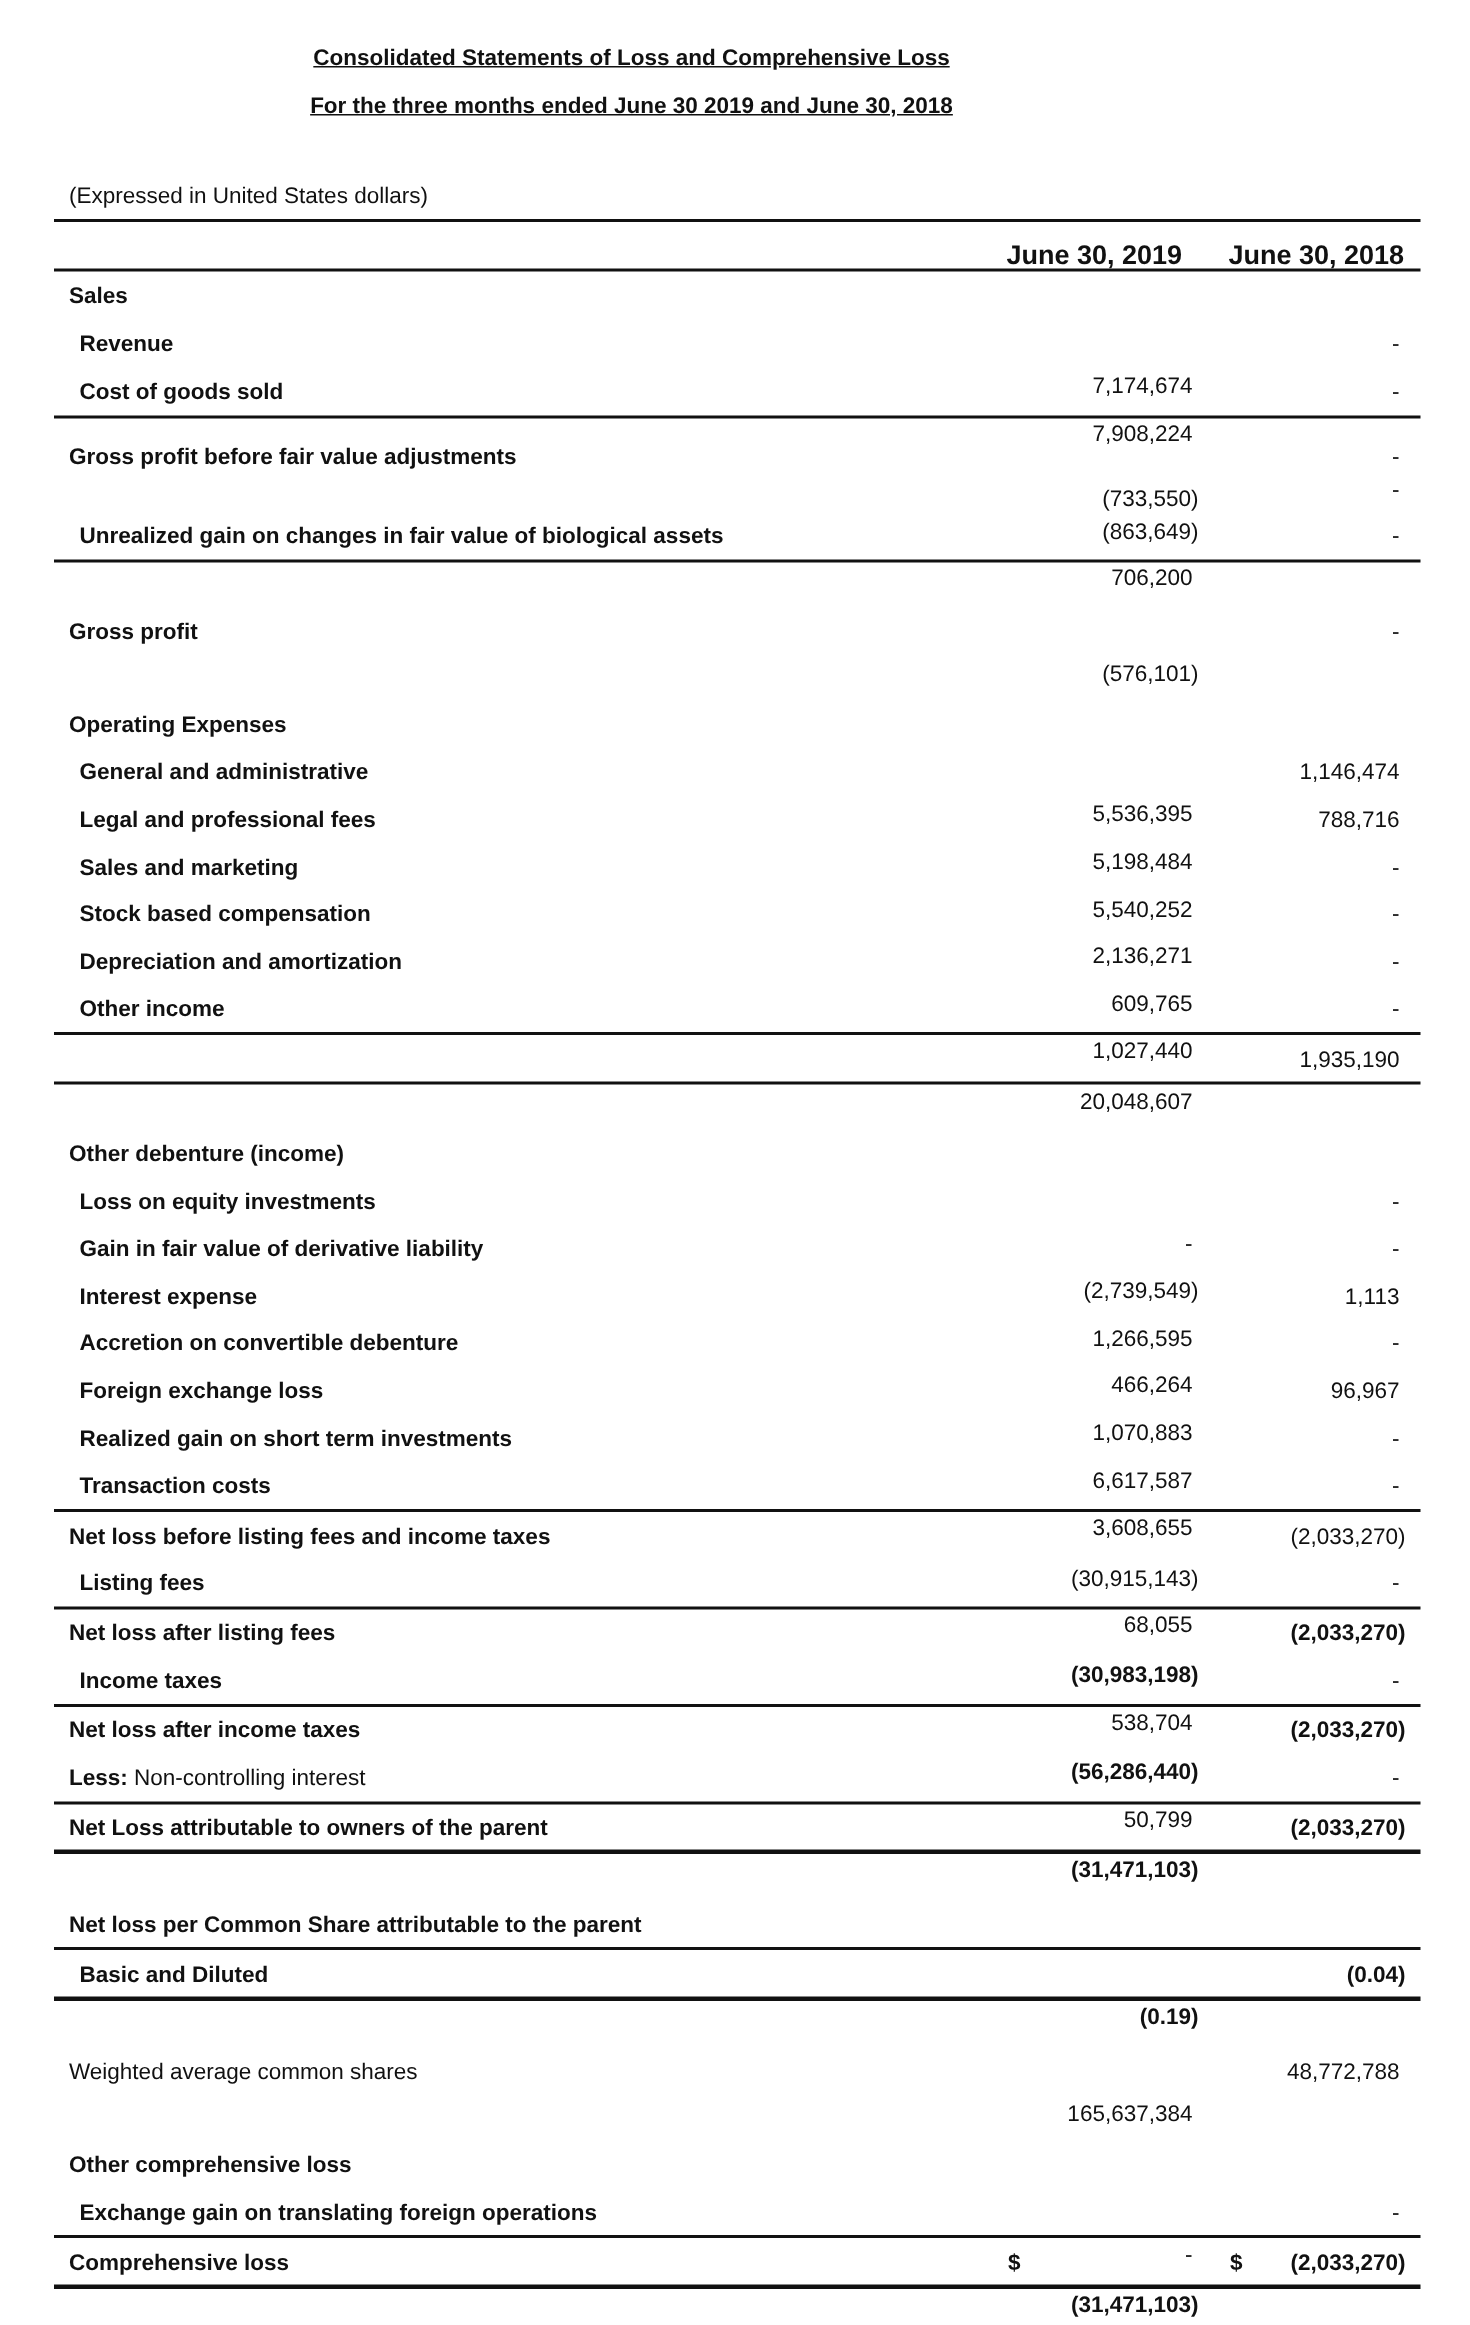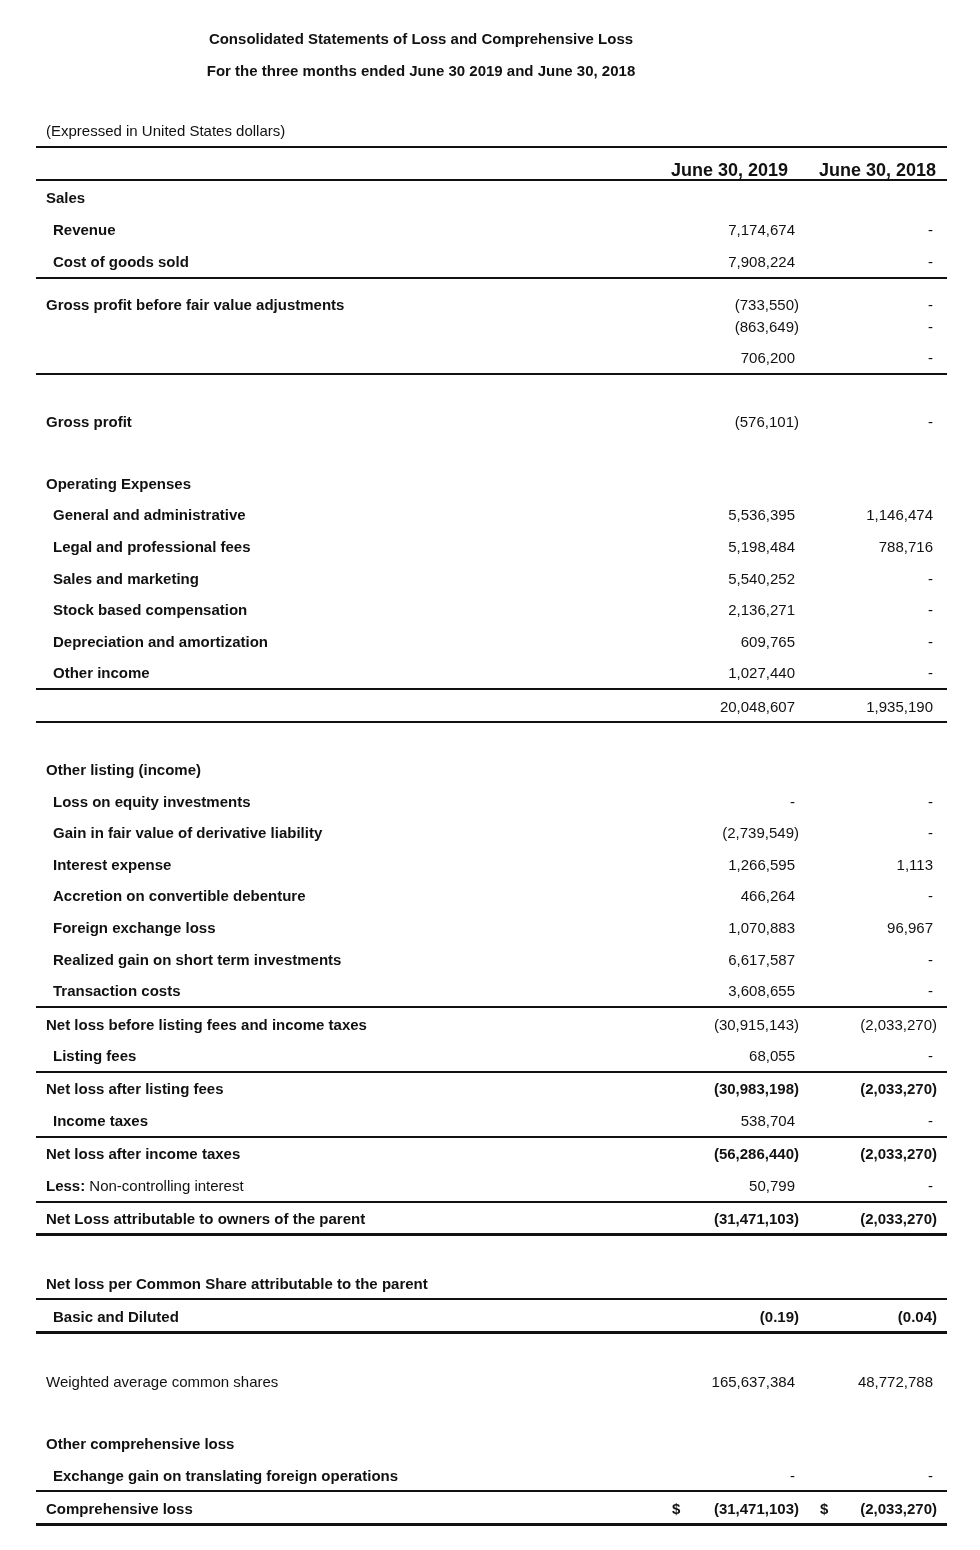--- a/index.html
+++ b/index.html
@@ -1,25 +1,25 @@
 <!DOCTYPE html>
 <html><head>
 <meta charset="utf-8">
 <style>
   html, body { margin: 0; padding: 0; background: #ffffff; }
   body { width: 980px; height: 1550px; position: relative; font-family: "Liberation Sans", sans-serif; color: #111; }
-  .title { position: absolute; left: 0; width: 842px; text-align: center; font-weight: bold; font-size: 15px; }
+  .title { position: absolute; left: 0; width: 842px; text-align: center; font-weight: bold; font-size: 15px; text-decoration: underline; }
   .units { position: absolute; left: 46px; top: 122px; font-size: 15px; }
   .hline { position: absolute; left: 36px; width: 911px; background: #111; }
   .row { position: absolute; left: 36px; width: 911px; height: 30px; font-size: 15px; }
   .row .label { position: absolute; left: 10px; top: 5px; white-space: nowrap; }
   .row.indent .label { left: 17px; font-weight: bold; }
   .row.bold .label, .row.bold .v { font-weight: bold; }
   .row .v { position: absolute; top: 5px; text-align: right; white-space: nowrap; }
-  .row .v1 { right: 148px; width: 200px; }
+  .row .v1 { right: 148px; width: 200px; margin-top: 28px; }
   .row .v2 { right: 10px; width: 130px; }
   .row .v1.pos { right: 152px; }
   .row .v2.pos { right: 14px; }
   .row .v1.dash { right: 152px; }
   .row .v2.dash { right: 14px; }
   .row .cur1 { position: absolute; left: 636px; top: 5px; font-weight: bold; }
   .row .cur2 { position: absolute; left: 784px; top: 5px; font-weight: bold; }
   .hdr { position: absolute; top: 160px; font-weight: bold; font-size: 18px; }
   .lessb { font-weight: bold; }
 </style>
@@ -52,20 +52,21 @@
 <div class="row bold" style="top:291px">
     <span class="label">Gross profit before fair value adjustments</span>
     <span class="v v1" style="font-weight:normal">(733,550)</span>
     <span class="v v2 dash" style="font-weight:normal">-</span>
   </div>
 <div class="row indent" style="top:313px">
     <span class="v v1">(863,649)</span>
     <span class="v v2 dash">-</span>
   </div>
 <div class="row indent" style="top:344px">
+    <span class="label">Unrealized gain on changes in fair value of biological assets</span>
     <span class="v v1 pos">706,200</span>
     <span class="v v2 dash">-</span>
   </div>
 <div class="hline" style="top:373px;height:1.5px"></div>
 
 <div class="row bold" style="top:408px">
     <span class="label">Gross profit</span>
     <span class="v v1" style="font-weight:normal">(576,101)</span>
     <span class="v v2 dash" style="font-weight:normal">-</span>
   </div>
@@ -104,21 +105,21 @@
     <span class="v v2 dash">-</span>
   </div>
 <div class="hline" style="top:688px;height:1.5px"></div>
 <div class="row" style="top:693px">
     <span class="v v1 pos">20,048,607</span>
     <span class="v v2 pos">1,935,190</span>
   </div>
 <div class="hline" style="top:721px;height:1.5px"></div>
 
 <div class="row bold" style="top:756px">
-    <span class="label">Other listing (income)</span>
+    <span class="label">Other debenture (income)</span>
   </div>
 <div class="row indent" style="top:788px">
     <span class="label">Loss on equity investments</span>
     <span class="v v1 dash">-</span>
     <span class="v v2 dash">-</span>
   </div>
 <div class="row indent" style="top:819px">
     <span class="label">Gain in fair value of derivative liability</span>
     <span class="v v1">(2,739,549)</span>
     <span class="v v2 dash">-</span>

